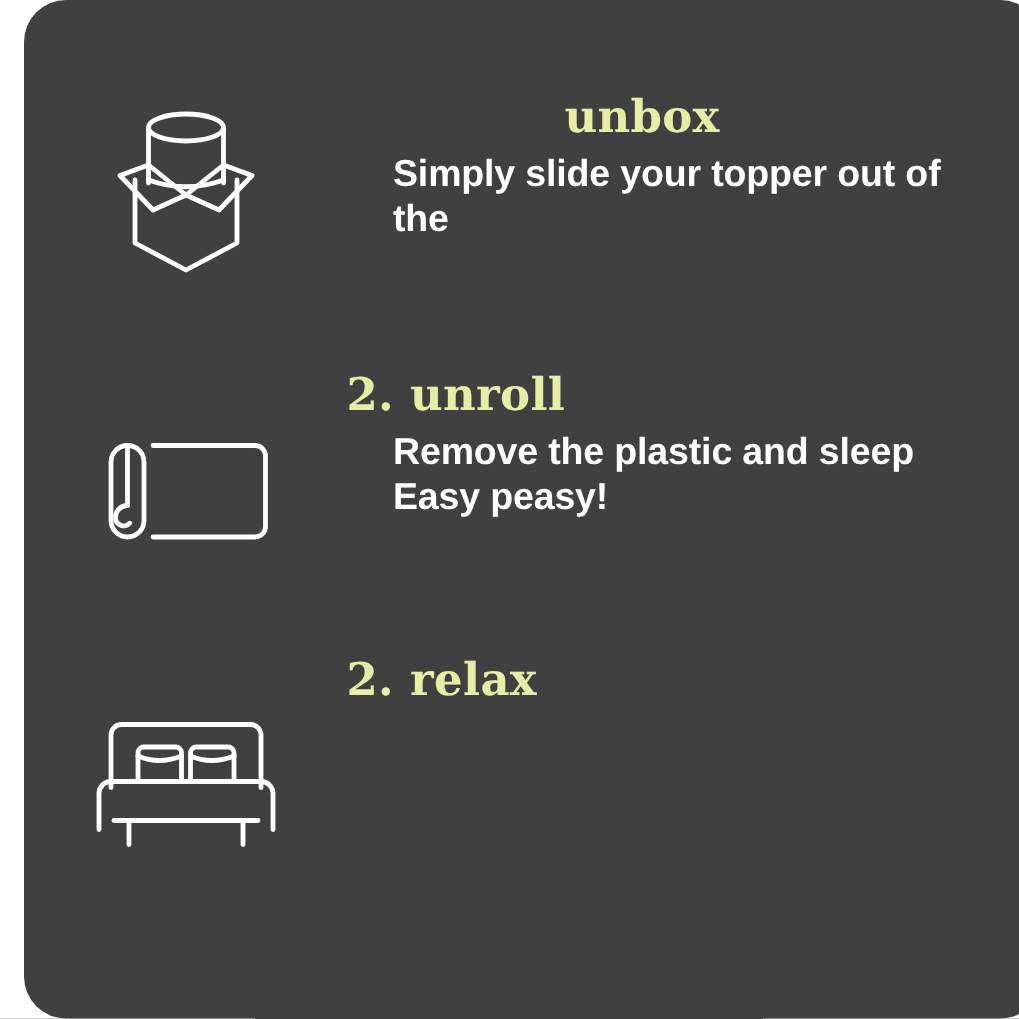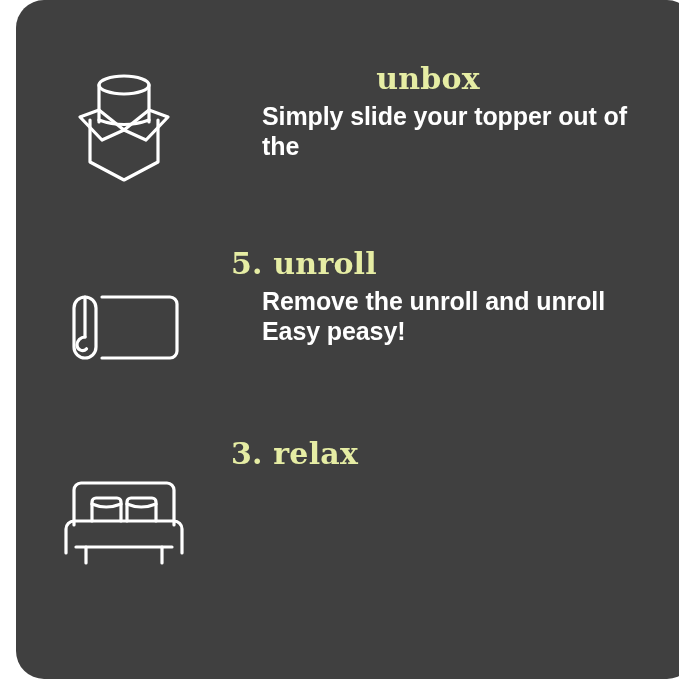--- a/index.html
+++ b/index.html
@@ -125,23 +125,23 @@
 
           <path d="M19 12 a11 11 0 0 1 11 11 L30 62 a11 11 0 0 1 -22 0 L8 23 a11 11 0 0 1 11 -11 Z"></path>
 
           <path d="M19 12 L19 52"></path>
 
           <path d="M19 52 a8 8 0 0 0 -8 8 a5.5 5.5 0 0 0 9.5 3.8"></path>
         </svg>
       </span>
     </div>
     <div class="text-col">
-      <h2 class="step-heading">5. unroll</h2>
+      <h2 class="step-heading">2. unroll</h2>
       <p class="step-body">
-        <span class="line">Remove the unroll and unroll</span>
+        <span class="line">Remove the plastic and sleep</span>
         <span class="line">Easy peasy!</span>
       </p>
     </div>
   </div>
 
   <div class="step" id="step-3">
     <div class="icon-col">
       <span>
         <svg class="icon-svg" width="124" height="92" viewBox="0 0 124 92" fill="none" stroke="#ffffff" stroke-width="3.2" stroke-linejoin="round" stroke-linecap="round">
 
@@ -156,17 +156,17 @@
           <path d="M4 76 L4 52 a8 8 0 0 1 8 -8 L112 44 a8 8 0 0 1 8 8 L120 76"></path>
 
           <path d="M14 70 L110 70"></path>
 
           <path d="M24 70 L24 86"></path>
           <path d="M100 70 L100 86"></path>
         </svg>
       </span>
     </div>
     <div class="text-col">
-      <h2 class="step-heading">3. relax</h2>
+      <h2 class="step-heading">2. relax</h2>
     </div>
   </div>
 
 </div>
 
 </body></html>

